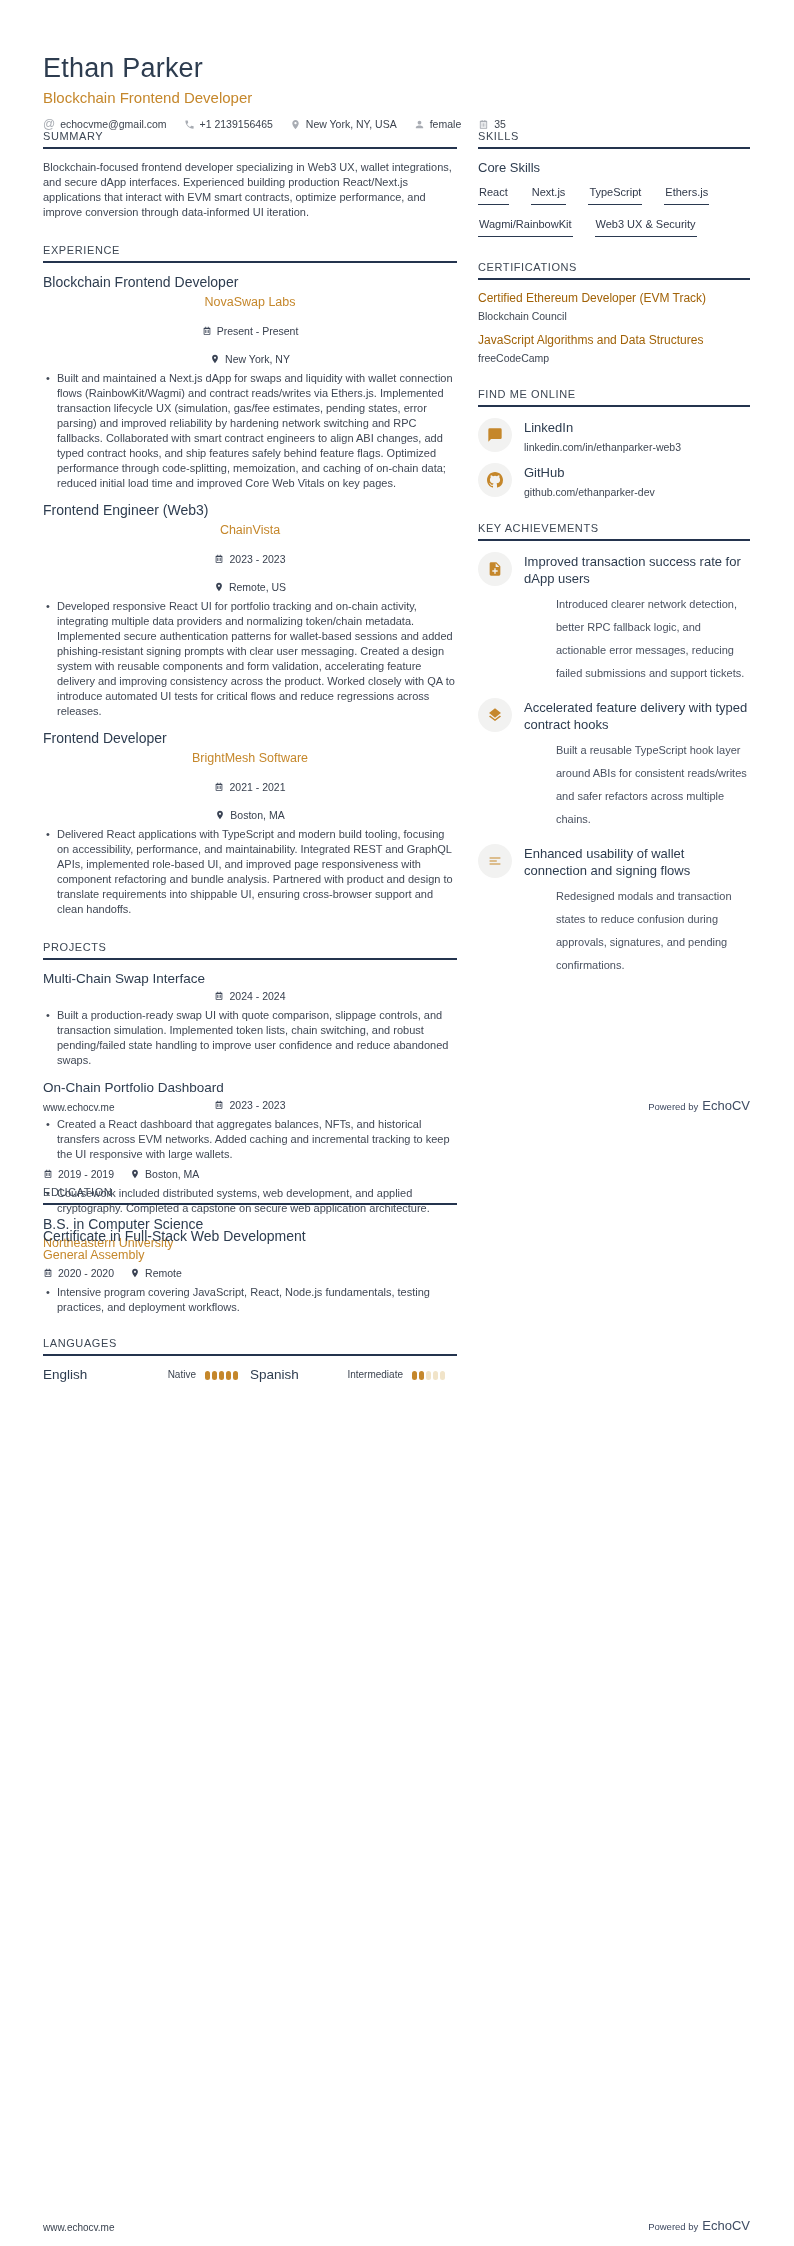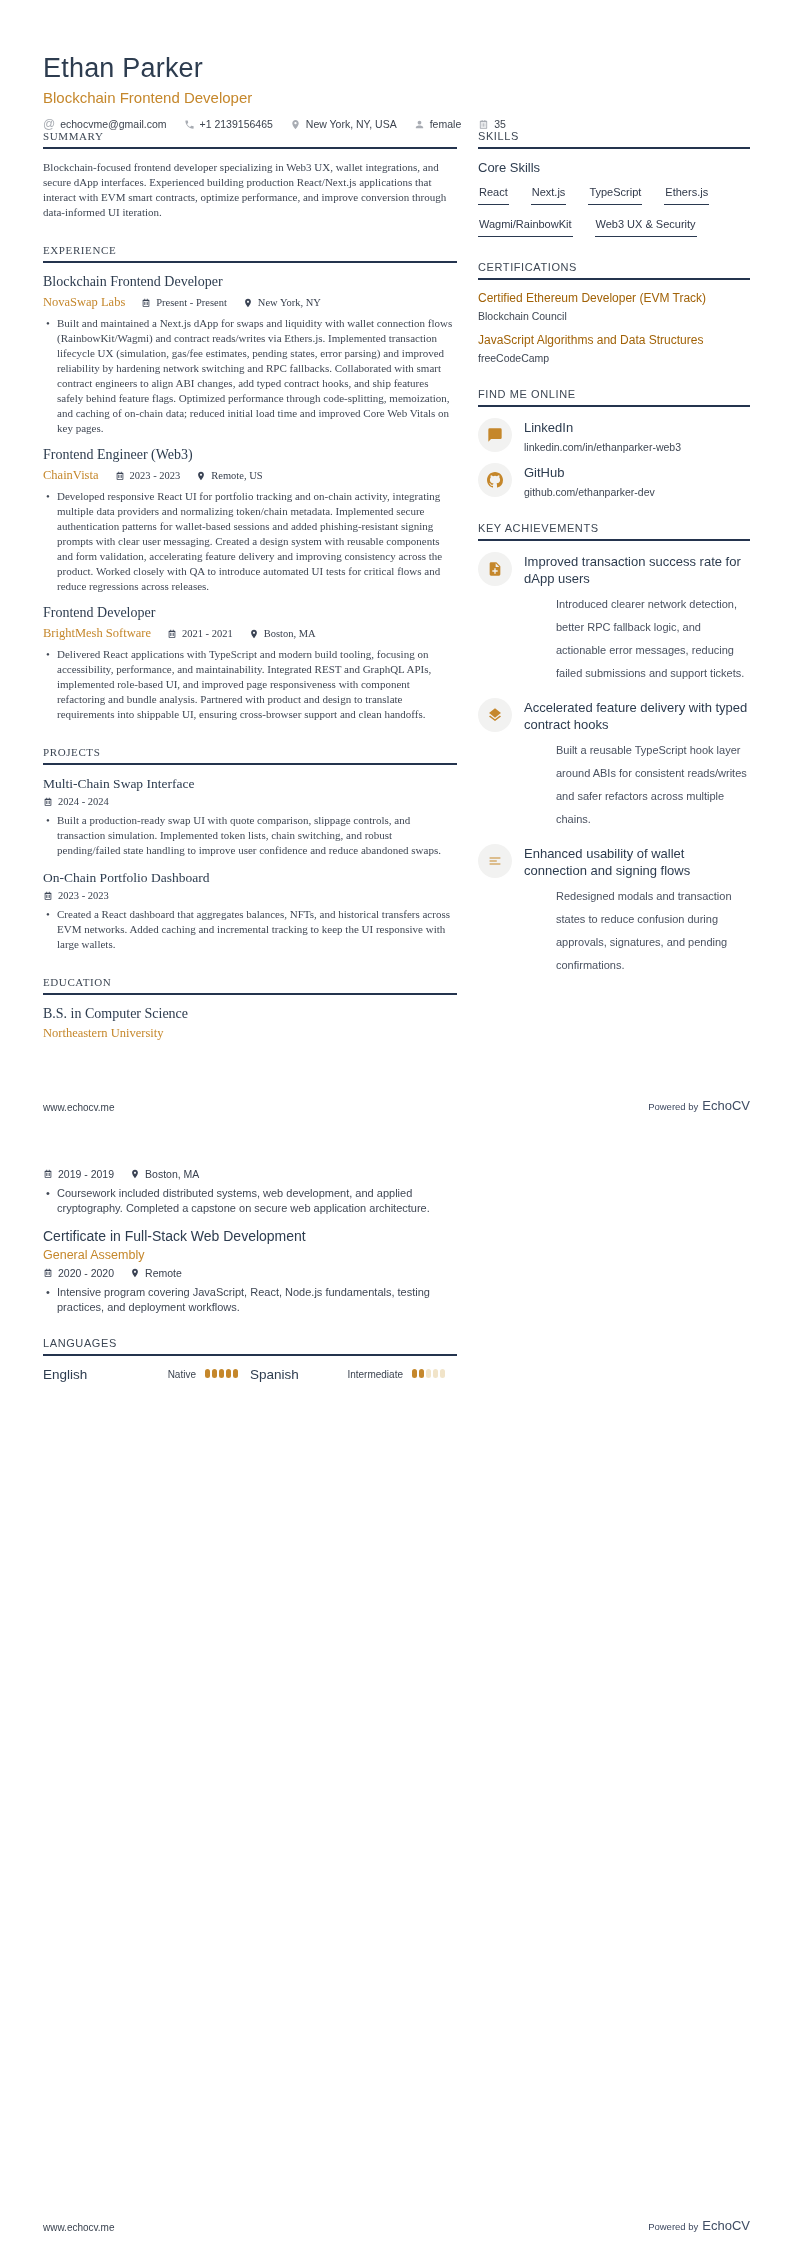--- a/index.html
+++ b/index.html
@@ -11,48 +11,48 @@
   
   .header{position:absolute;left:43px;top:30px;width:707px;}
   .name{font-size:27px;color:#2d3c4f;letter-spacing:.2px;margin-top:23px;}
   .role{font-size:15px;color:#c5872b;margin-top:5px;}
   .contact-row{display:flex;gap:17px;margin-top:12px;font-size:10.5px;color:#3c434e;align-items:center;flex-wrap:nowrap;}
   .contact-item{display:flex;align-items:center;gap:5px;white-space:nowrap;}
   .contact-item .cicon{color:#a8acb3;display:inline-flex;align-items:center;}
   .contact-item svg{width:11px;height:11px;fill:currentColor;}
   .at-glyph{font-size:12px;color:#a8acb3;line-height:1;}
   
-  .col-left{position:absolute;left:43px;top:130px;width:414px;font-family:Liberation Serif, serif;}
+  .col-left{position:absolute;left:43px;top:130px;width:414px;}
   .col-left-p2{position:absolute;left:43px;top:1163px;width:414px;}
   .col-right{position:absolute;left:478px;top:130px;width:272px;}
   .section{margin-bottom:24px;}
   .section-heading{font-size:11px;letter-spacing:.6px;color:#3d4754;padding-bottom:5px;border-bottom:2px solid #24344e;margin-bottom:11px;}
   
   .summary-text{font-size:11px;line-height:15px;color:#3f4754;}
   .job{margin-bottom:11px;}
   .job-title{font-size:14px;color:#2d3c4f;}
-  .job-meta{display:flex;align-items:center;gap:16px;margin:5px 0 6px;flex-wrap:wrap;}
+  .job-meta{display:flex;align-items:center;gap:16px;margin:5px 0 6px;flex-wrap:wrap;flex-direction:column;}
   .company{color:#c5872b;font-size:12.5px;}
   .meta-item{display:flex;align-items:center;gap:5px;font-size:10.5px;color:#39414f;white-space:nowrap;}
   .meta-item svg{width:10px;height:10px;fill:#3a4354;}
   ul.bullets{margin:0;padding:0 0 0 14px;}
   ul.bullets li{list-style:none;position:relative;font-size:11px;line-height:15px;color:#404855;}
   ul.bullets li::before{content:"\2022";position:absolute;left:-11px;color:#404855;}
   .proj{margin-bottom:12px;}
   .proj-title{font-size:13.5px;color:#2d3c4f;margin-bottom:4px;}
   .proj-meta{margin:0 0 6px;}
   .degree{font-size:14px;color:#2d3c4f;}
   .school{font-size:12.5px;color:#c5872b;margin-top:4px;}
   .edu-block{margin-bottom:12px;}
   .edu-meta{display:flex;gap:16px;margin:5px 0 6px;}
   
   .lang-row{display:flex;align-items:center;}
   .lang-entry{width:205px;display:flex;justify-content:space-between;align-items:center;margin-right:12px;}
   .lang-name{font-size:13.5px;color:#2d3c4f;}
-  .lang-right{display:flex;align-items:flex-start;gap:7px;}
+  .lang-right{display:flex;align-items:flex-end;gap:7px;}
   .lang-level{font-size:10px;color:#3c4450;}
   .lang-dots{display:inline-flex;align-items:center;}
   .dot{width:5px;height:9px;border-radius:2.5px;background:#f1e4c9;display:inline-block;margin-left:2px;}
   .dot.filled{background:#c5872b;}
   
   .skills-group-title{font-size:13px;color:#2d3c4f;margin-bottom:11px;}
   .skill-list{display:flex;flex-wrap:wrap;gap:13px 22px;}
   .skill-item{font-size:11px;color:#30394a;padding:0 1px 6px 1px;border-bottom:1.5px solid #2a3950;}
   .cert-item{margin-bottom:11px;}
   .cert-title{font-size:12px;color:#a16207;margin-bottom:5px;}

